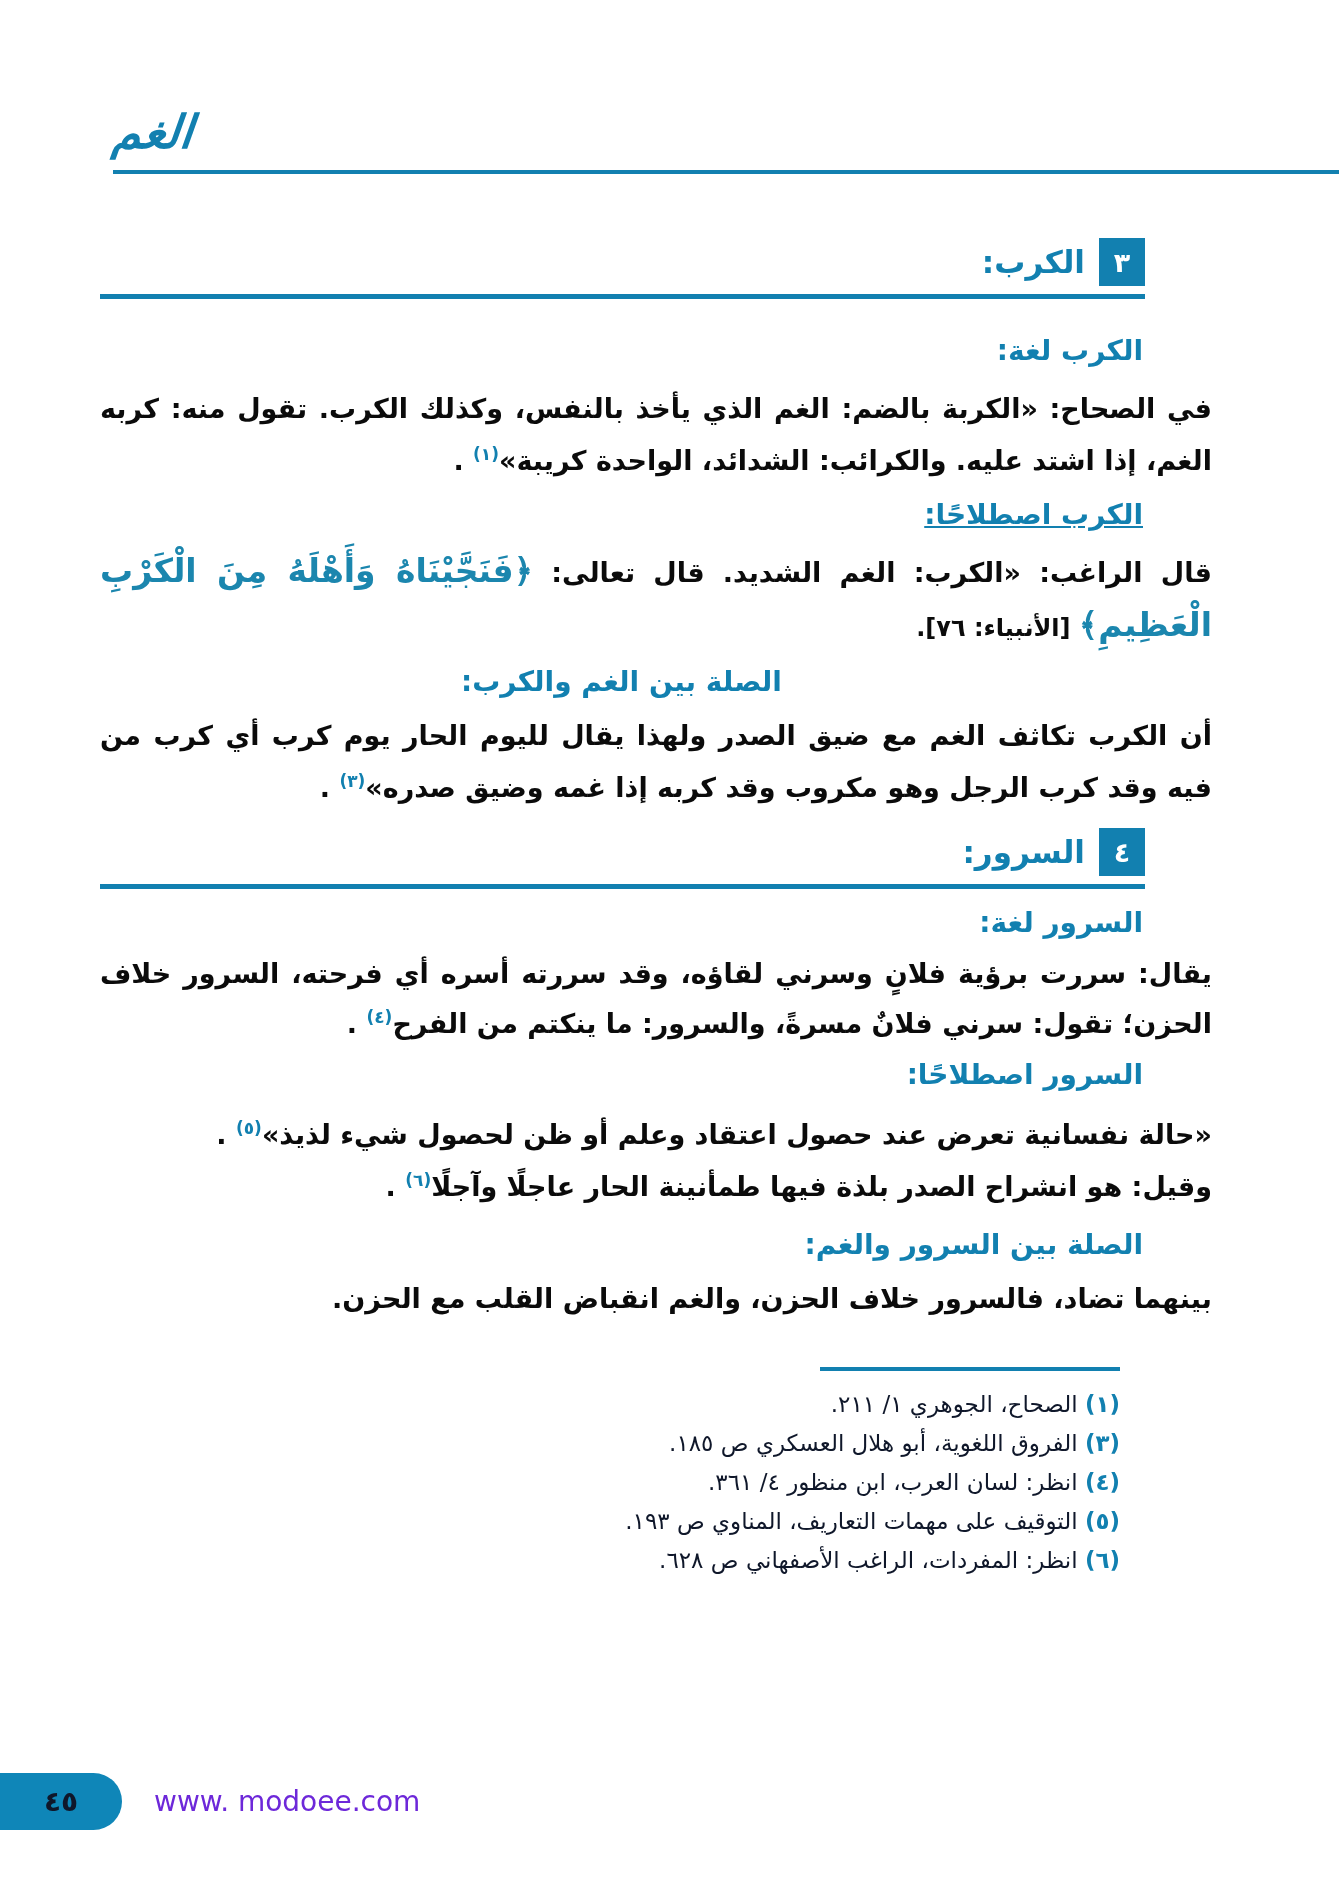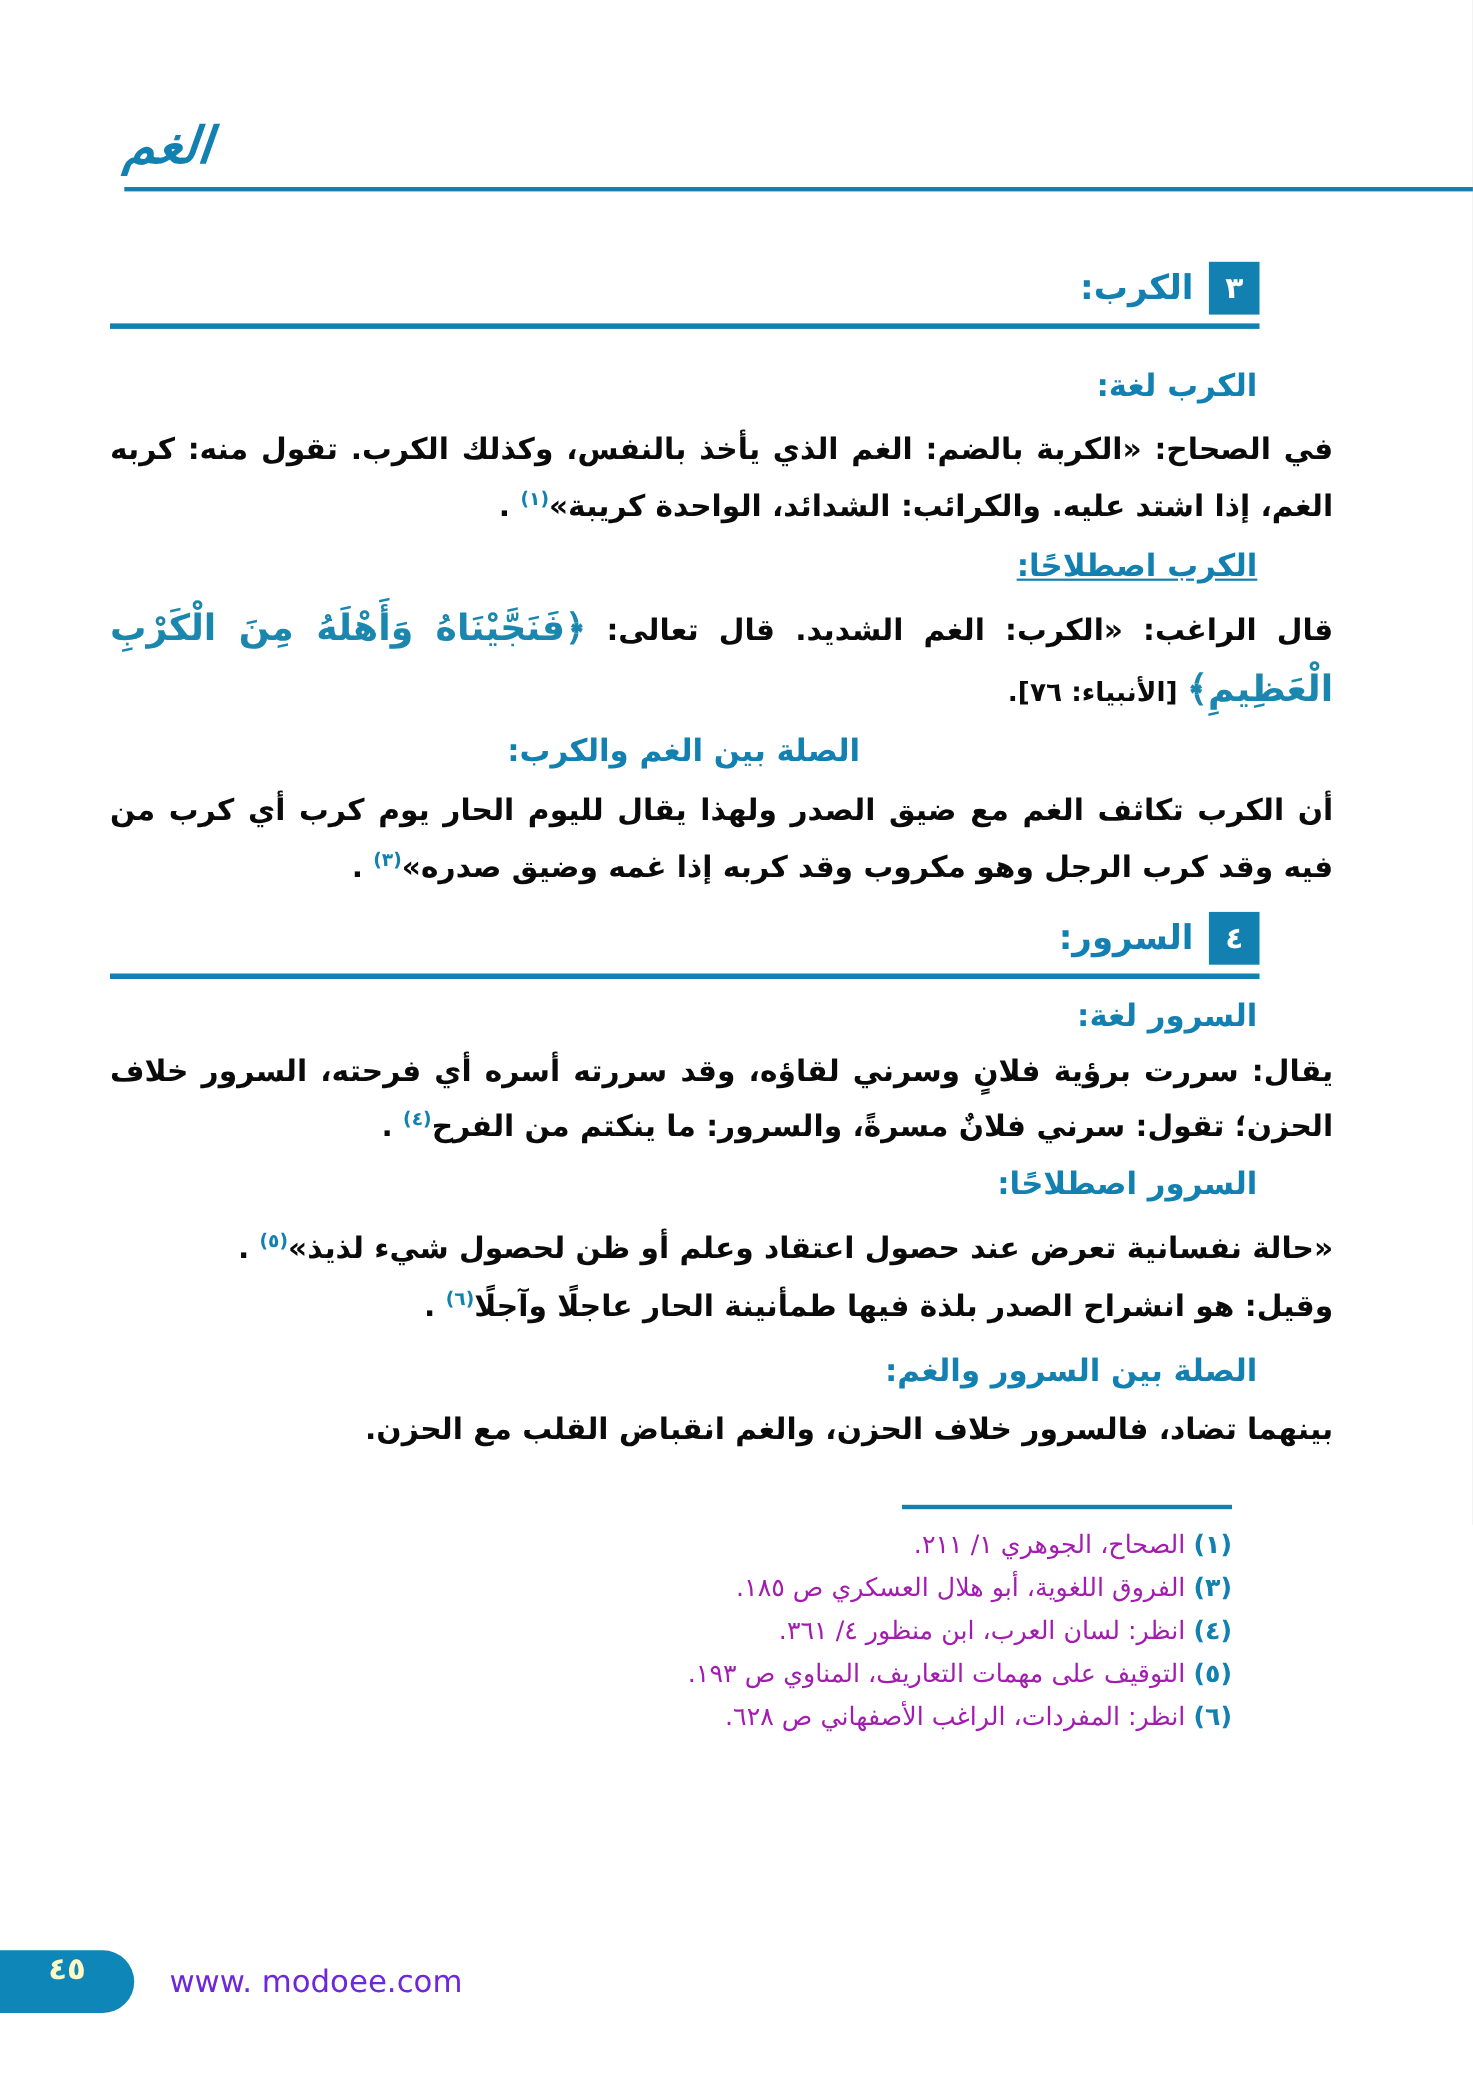--- a/index.html
+++ b/index.html
@@ -110,35 +110,35 @@
   }
   .footnotes{
     margin:14px 219px 0 100px;
     text-align:right;
   }
   .fn-line{
     font-size:23px;
     line-height:39px;
   }
   .fn-num{color:#1280b0;font-weight:bold;}
-  .fn-text{color:#a21caf;margin-top:48px;}
+  .fn-text{color:#0f172a;margin-top:48px;}
   
   .footer{
     position:absolute;
     top:1773px;left:0;
     height:57px;
     display:flex;align-items:center;
     direction:ltr;
   }
   .page-pill{
     width:122px;height:57px;
     background:#0f86b8;
     border-radius:0 29px 29px 0;
-    display:flex;align-items:flex-start;justify-content:center;
-    color:#fef9c3;
+    display:flex;align-items:center;justify-content:center;
+    color:#0f172a;
     font-size:28px;font-weight:bold;
   }
   .site-url{
     margin-left:32px;
     color:#6d28d9;
     font-size:28px;
     direction:ltr;
   }
 </style>
 </head>

